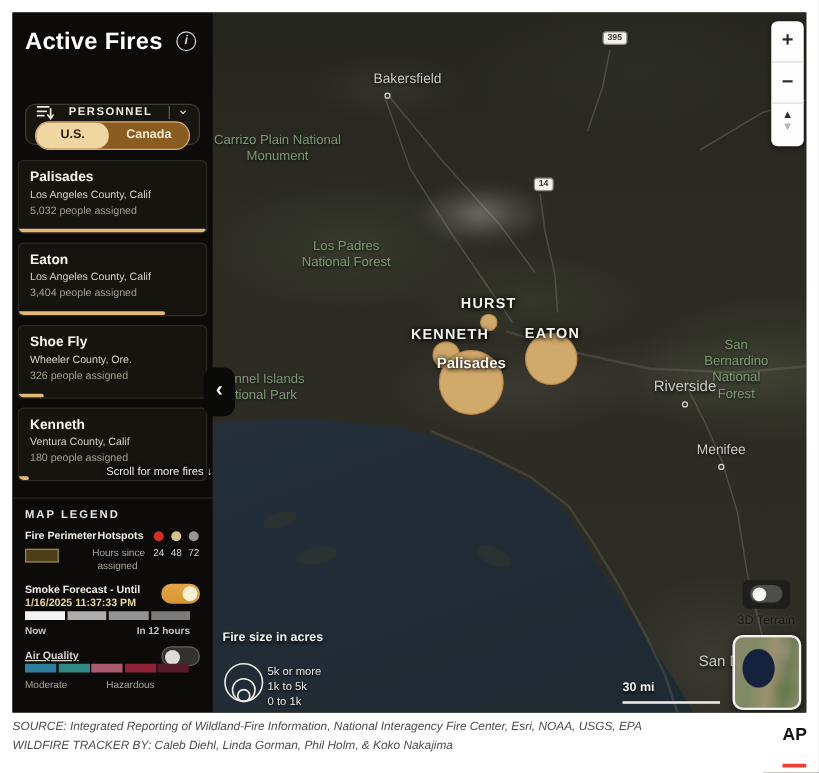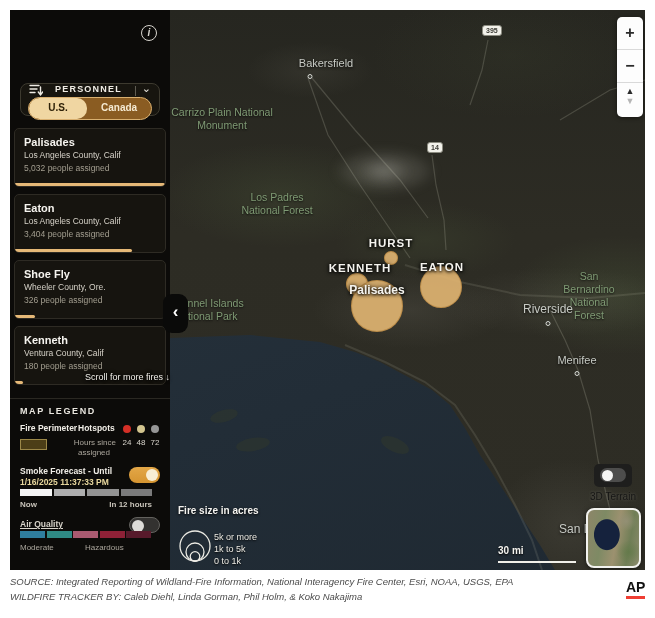--- a/index.html
+++ b/index.html
@@ -101,21 +101,21 @@
     box-shadow:0 1px 5px rgba(0,0,0,.5); }
   .scale-label { position:absolute; left:328px; top:535px; font-size:10px; font-weight:700; color:#f4f3ef; text-shadow:0 1px 2px #000; z-index:7; }
   .scale-bar { position:absolute; left:328px; top:551px; width:78px; height:2px; background:#f0efe9; z-index:7; }
   .fs-legend-title { position:absolute; left:8px; top:495px; font-size:10px; font-weight:700; color:#f4f3ef; text-shadow:0 1px 3px #000; z-index:7; }
   .fs-circles { position:absolute; left:6px; top:513px; z-index:7; }
   .fs-label { position:absolute; left:44px; font-size:9px; color:#eceae3; text-shadow:0 1px 2px #000; z-index:7; }
 
   
   .footer-src { position:absolute; left:10px; top:576px; width:600px; font-size:9.5px; font-style:italic; color:#4c4c4c; }
   .footer-credit { position:absolute; left:10px; top:591px; width:600px; font-size:9.5px; font-style:italic; color:#4c4c4c; }
-  .ap-logo { position:absolute; left:626px; top:579px; font-size:14px; font-weight:800; color:#111; border-bottom:3px solid #ef3e33; padding-bottom:1px; }
+  .ap-logo { position:absolute; left:626px; top:579px; font-size:14px; font-weight:800; color:#111; border-bottom:3px solid #ef3e33; padding-bottom:16px; }
 </style>
 </head>
 <body>
 
 <div class="app">
 
   <div class="map">
     <div class="map-base"></div>
     <div class="ocean"></div>
     <div class="island" style="left:40px;top:400px;width:28px;height:12px;transform:rotate(-15deg);"></div>
@@ -196,20 +196,21 @@
       <circle cx="19" cy="23" r="15" fill="none" stroke="#ecebe4" stroke-width="1.3"></circle>
       <circle cx="19" cy="29" r="9" fill="none" stroke="#ecebe4" stroke-width="1.3"></circle>
       <circle cx="19" cy="33.5" r="4.8" fill="none" stroke="#ecebe4" stroke-width="1.3"></circle>
     </svg>
     <div class="fs-label" style="top:522px;">5k or more</div>
     <div class="fs-label" style="top:534px;">1k to 5k</div>
     <div class="fs-label" style="top:546px;">0 to 1k</div>
   </div>
 
   <div class="sidebar">
+    <div class="sb-title">Active Fires</div>
     <div class="info-icon">i</div>
 
     <div class="sort-control">
       <svg class="sort-icon" viewBox="0 0 14 12">
         <g stroke="#efece4" stroke-width="1.4" stroke-linecap="round">
           <line x1="1" y1="1.5" x2="10" y2="1.5"></line>
             <line x1="1" y1="5" x2="8" y2="5"></line>
             <line x1="1" y1="8.5" x2="6" y2="8.5"></line>
           <line x1="11.5" y1="3" x2="11.5" y2="10"></line>
         </g>

